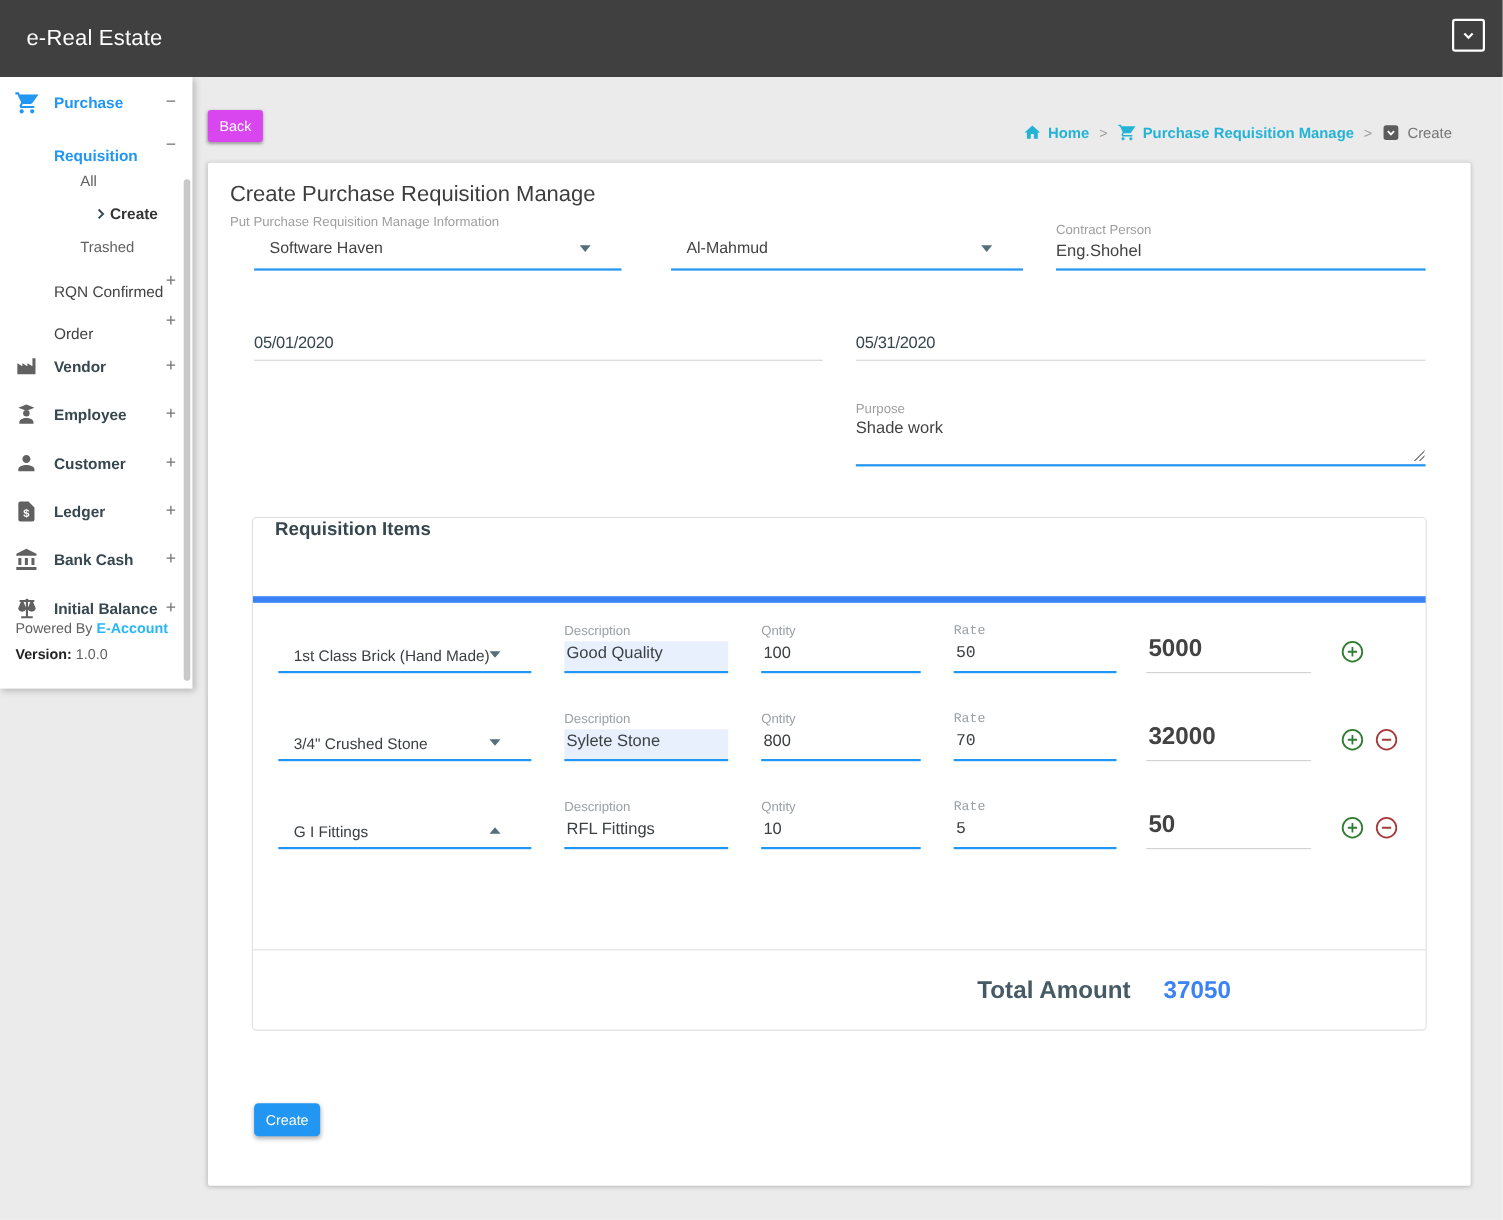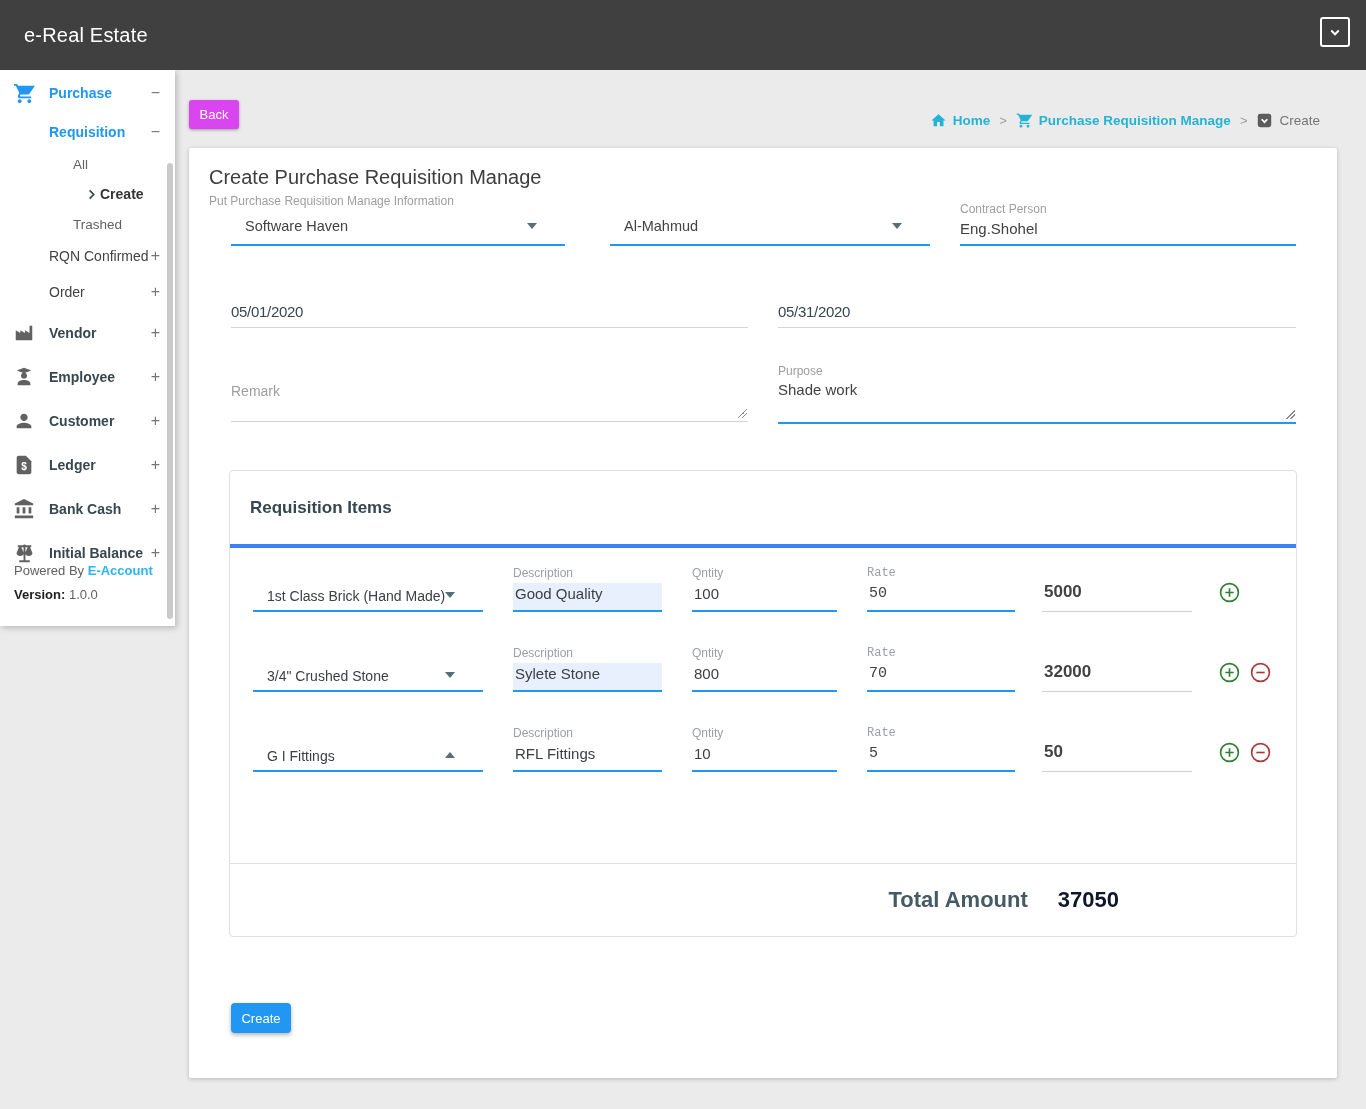--- a/index.html
+++ b/index.html
@@ -16,21 +16,21 @@
   
   .app-header { position:absolute; top:0; left:0; width:1366px; height:70px; background:#404040; z-index:30; }
   .app-title { position:absolute; left:24px; top:24px; color:#fff; font-size:20px; font-weight:500; letter-spacing:.2px; }
   .hdr-btn { position:absolute; right:16px; top:17px; width:30px; height:30px; border:2px solid #fff; border-radius:3px; display:flex; align-items:center; justify-content:center; cursor:pointer; }
 
   
   .sidebar { position:absolute; left:0; top:70px; width:175px; height:556px; background:#fff; box-shadow:2px 2px 6px rgba(0,0,0,.22); z-index:20; }
   .nav { position:relative; padding-top:1px; }
   .nav-item { position:relative; display:flex; align-items:center; cursor:pointer; }
   .lvl0 { height:44px; padding-left:13px; }
-  .lvl1 { height:34px; padding-left:49px; }
+  .lvl1 { height:34px; padding-left:49px;align-items:flex-end; }
   .lvl2 { height:30px; padding-left:73px; }
   .nav-icon { width:23px; height:23px; margin-right:13px; flex:none; }
   .nav-label { font-size:14px; font-weight:700; color:#37474f; white-space:nowrap; }
   .blue > .nav-label { color:#2196f3; }
   .plain > .nav-label { font-weight:400; color:#424242; }
   .lvl2 > .nav-label { font-weight:400; font-size:13.5px; color:#616161; }
   .lvl2.active { padding-left:84px; }
   .lvl2.active > .nav-label { font-weight:700; font-size:14px; color:#333; }
   .active-chevron { width:15px; height:15px; margin-right:1px; flex:none; }
   .nav-toggle { position:absolute; right:15px; top:50%; transform:translateY(-50%); color:#757575; font-size:16px; font-weight:400; cursor:pointer; }
@@ -68,40 +68,40 @@
   .lbl-field .fval { display:block; font-size:15px; color:#424242; margin-top:4px; }
 
   .date-field { height:28px; }
   .date-field .fval { position:absolute; left:0; bottom:7px; font-size:15px; color:#37474f; letter-spacing:-0.3px; }
 
   .resize-handle { position:absolute; right:1px; bottom:3px; width:10px; height:10px;
     background: linear-gradient(135deg, transparent 0 52%, #8a8a8a 52% 60%, transparent 60% 72%, #8a8a8a 72% 80%, transparent 80%); }
 
   
   .items-card { position:absolute; left:40px; top:322px; width:1068px; height:467px; border:1px solid #e0e0e0; border-radius:4px; }
-  .items-header { height:77px; border-bottom:4px solid #3b82f6; display:flex; align-items:center; padding-left:20px; }
+  .items-header { height:77px; border-bottom:6px solid #3b82f6; display:flex; padding-left:20px; }
   .items-title { font-size:17px; font-weight:700; color:#37474f; }
   .item-row { position:relative; height:80px; }
   .rf { position:absolute; bottom:16px; }
   .rf .flabel { display:block; font-size:12px; color:#9aa0a6; margin-bottom:3px; }
   .rf .fval { display:block; font-size:15px; color:#3c4043; padding:2px 2px 8px 2px; white-space:nowrap; }
   .rf.highlight .fval { background:#e8f0fe; }
   .row-select { left:23px; width:230px; height:32px; cursor:pointer;margin-top:37px; }
   .row-select .fval { position:absolute; left:14px; bottom:6px; font-size:14px; padding:0; }
   .row-select > .caret { right:28px; bottom:12px; }
   .rf.c-desc { left:283px; width:149px; }
   .rf.c-qnt  { left:462px; width:145px; }
   .rf.c-rate { left:637px; width:148px;font-family:Liberation Mono, monospace; }
-  .row-amount { position:absolute; left:812px; width:150px; bottom:16px; border-bottom:1px solid #cfcfcf; font-size:17px; font-weight:700; color:#424242; padding:0 2px 9px 2px; }
+  .row-amount { position:absolute; left:812px; width:150px; bottom:16px; border-bottom:1px solid #cfcfcf; font-size:22px; font-weight:700; color:#424242; padding:0 2px 9px 2px; }
   .row-actions { position:absolute; left:988px; bottom:24px; display:flex; gap:8px; }
   .icon-btn { width:23px; height:23px; cursor:pointer; }
 
   .items-total { position:absolute; left:0; right:0; top:392px; bottom:0; border-top:1px solid #e0e0e0; display:flex; align-items:center; justify-content:flex-end; padding-right:177px; }
   .total-label { font-size:22px; font-weight:700; color:#455a64; margin-right:30px;margin-left:21px; }
-  .total-value { font-size:22px; font-weight:700; color:#0f172a; }
+  .total-value { font-size:22px; font-weight:700; color:#3b82f6; }
 
   .create-btn { position:absolute; left:42px; top:855px; width:60px; height:30px; background:#2196f3; color:#fff; font-size:13px; font-family:inherit; border:none; border-radius:4px; box-shadow:0 2px 4px rgba(0,0,0,.3); cursor:pointer; }
 </style>
 </head>
 <body>
 
 <div class="app-header">
   <div class="app-title">e-Real Estate</div>
   <div class="hdr-btn">
     <span>
@@ -265,24 +265,20 @@
     <span class="fval">Eng.Shohel</span>
   </div>
 
   <div class="abs date-field u-gray" style="left:42px; top:152px; width:517px;">
     <span class="fval">05/01/2020</span>
   </div>
   <div class="abs date-field u-gray" style="left:589px; top:152px; width:518px;">
     <span class="fval">05/31/2020</span>
   </div>
 
-  <div class="abs u-gray" style="left:42px; top:228px; width:517px; height:46px;">
-    <span class="abs" style="left:0; bottom:22px; font-size:14px; color:#9e9e9e;">Remark</span>
-    <span class="resize-handle"></span>
-  </div>
   <div class="abs u-blue" style="left:589px; top:216px; width:518px; height:60px;">
     <span class="abs" style="left:0; top:0; font-size:12px; color:#9e9e9e;">Purpose</span>
     <span class="abs" style="left:0; top:17px; font-size:15px; color:#424242;">Shade work</span>
     <span class="resize-handle"></span>
   </div>
 
   <div class="items-card">
     <div class="items-header">
       <span class="items-title">Requisition Items</span>
     </div>

